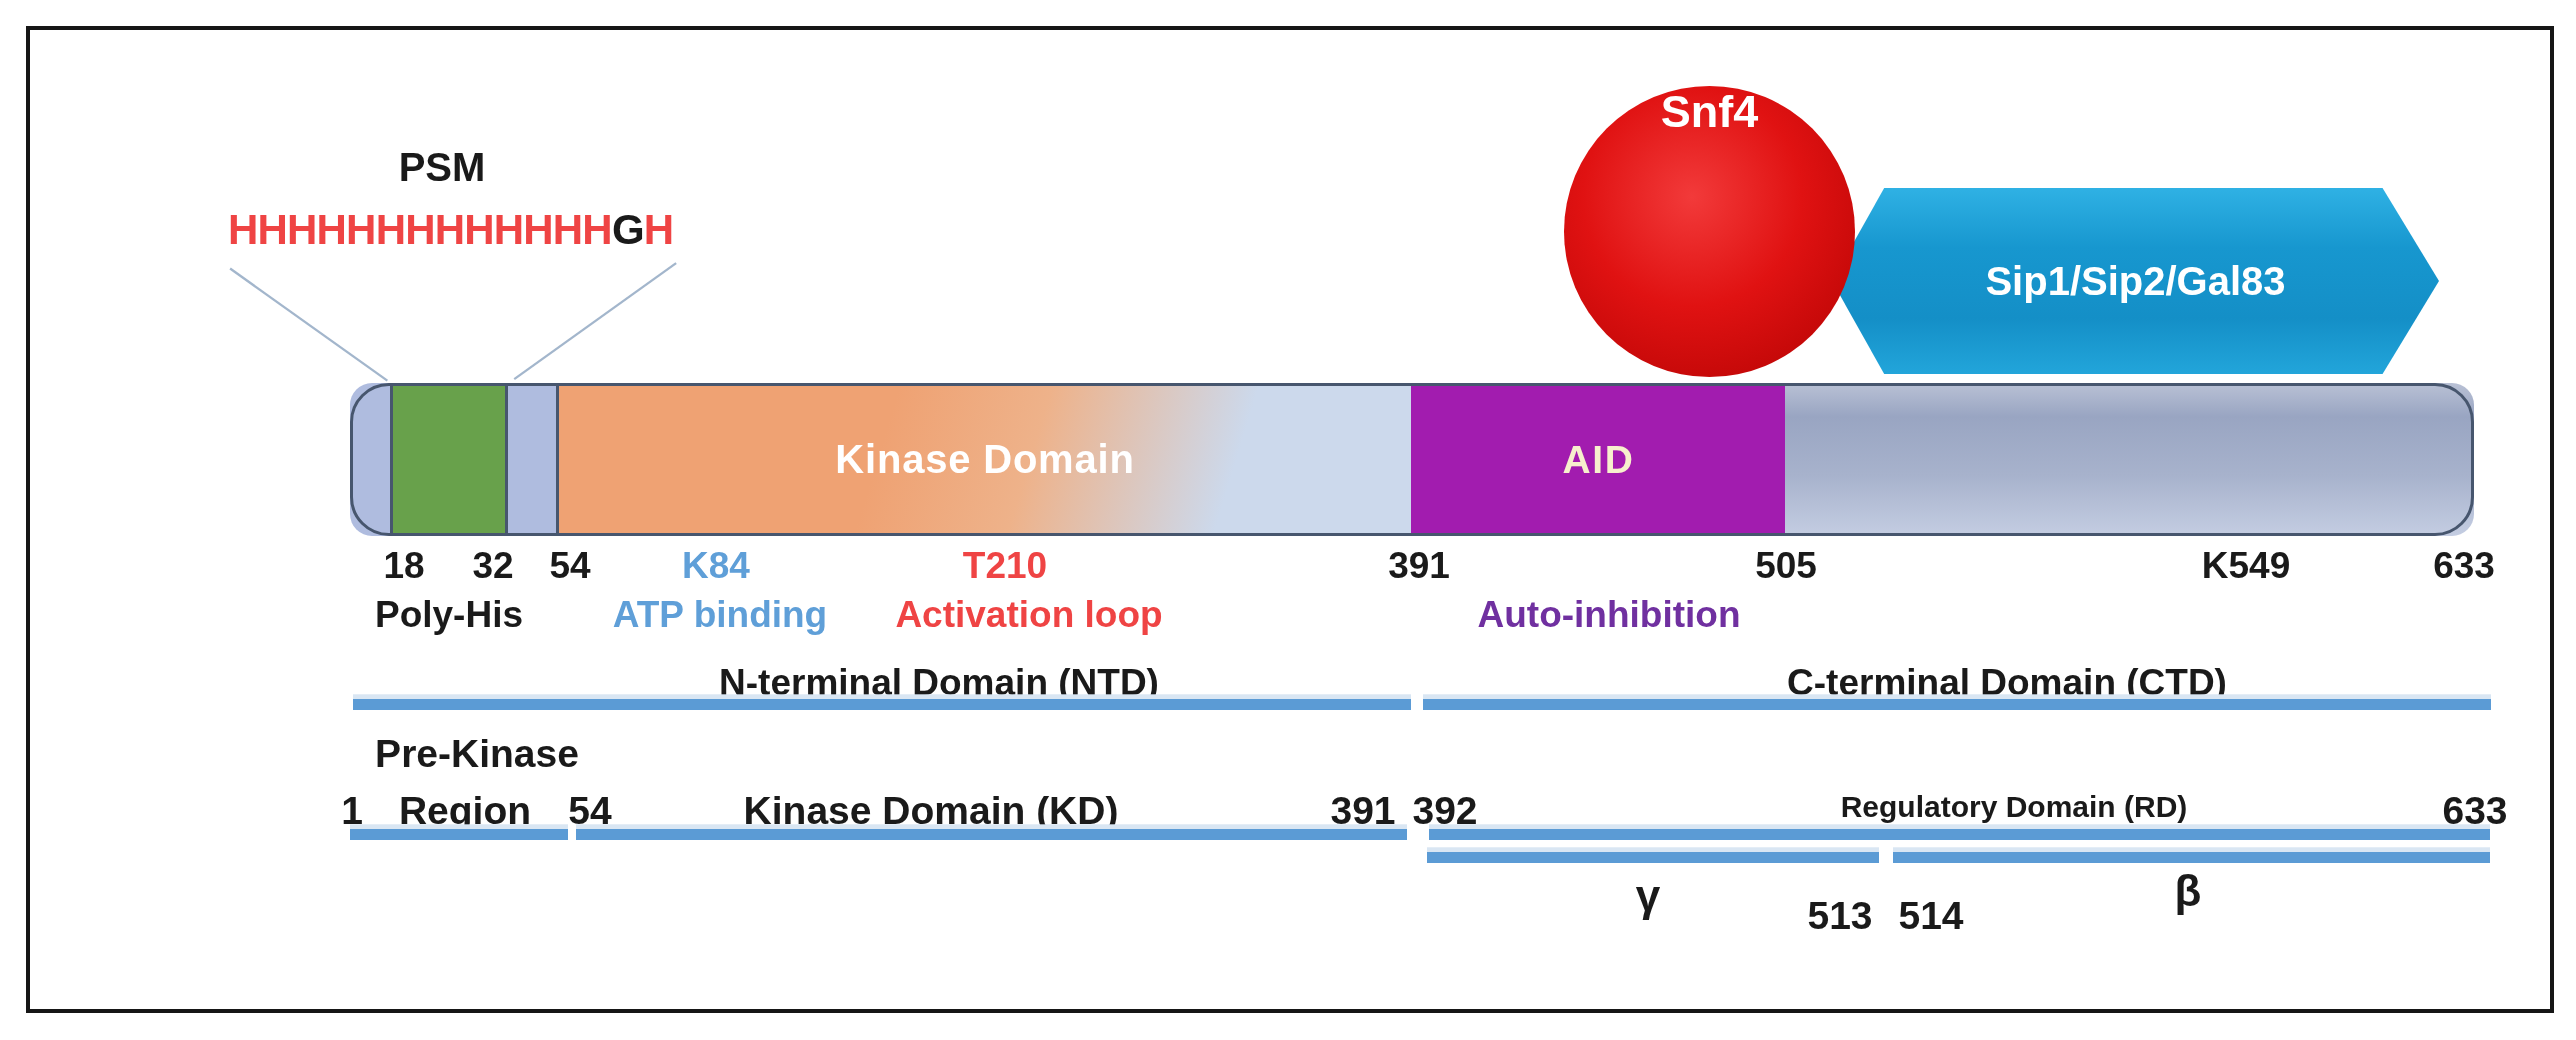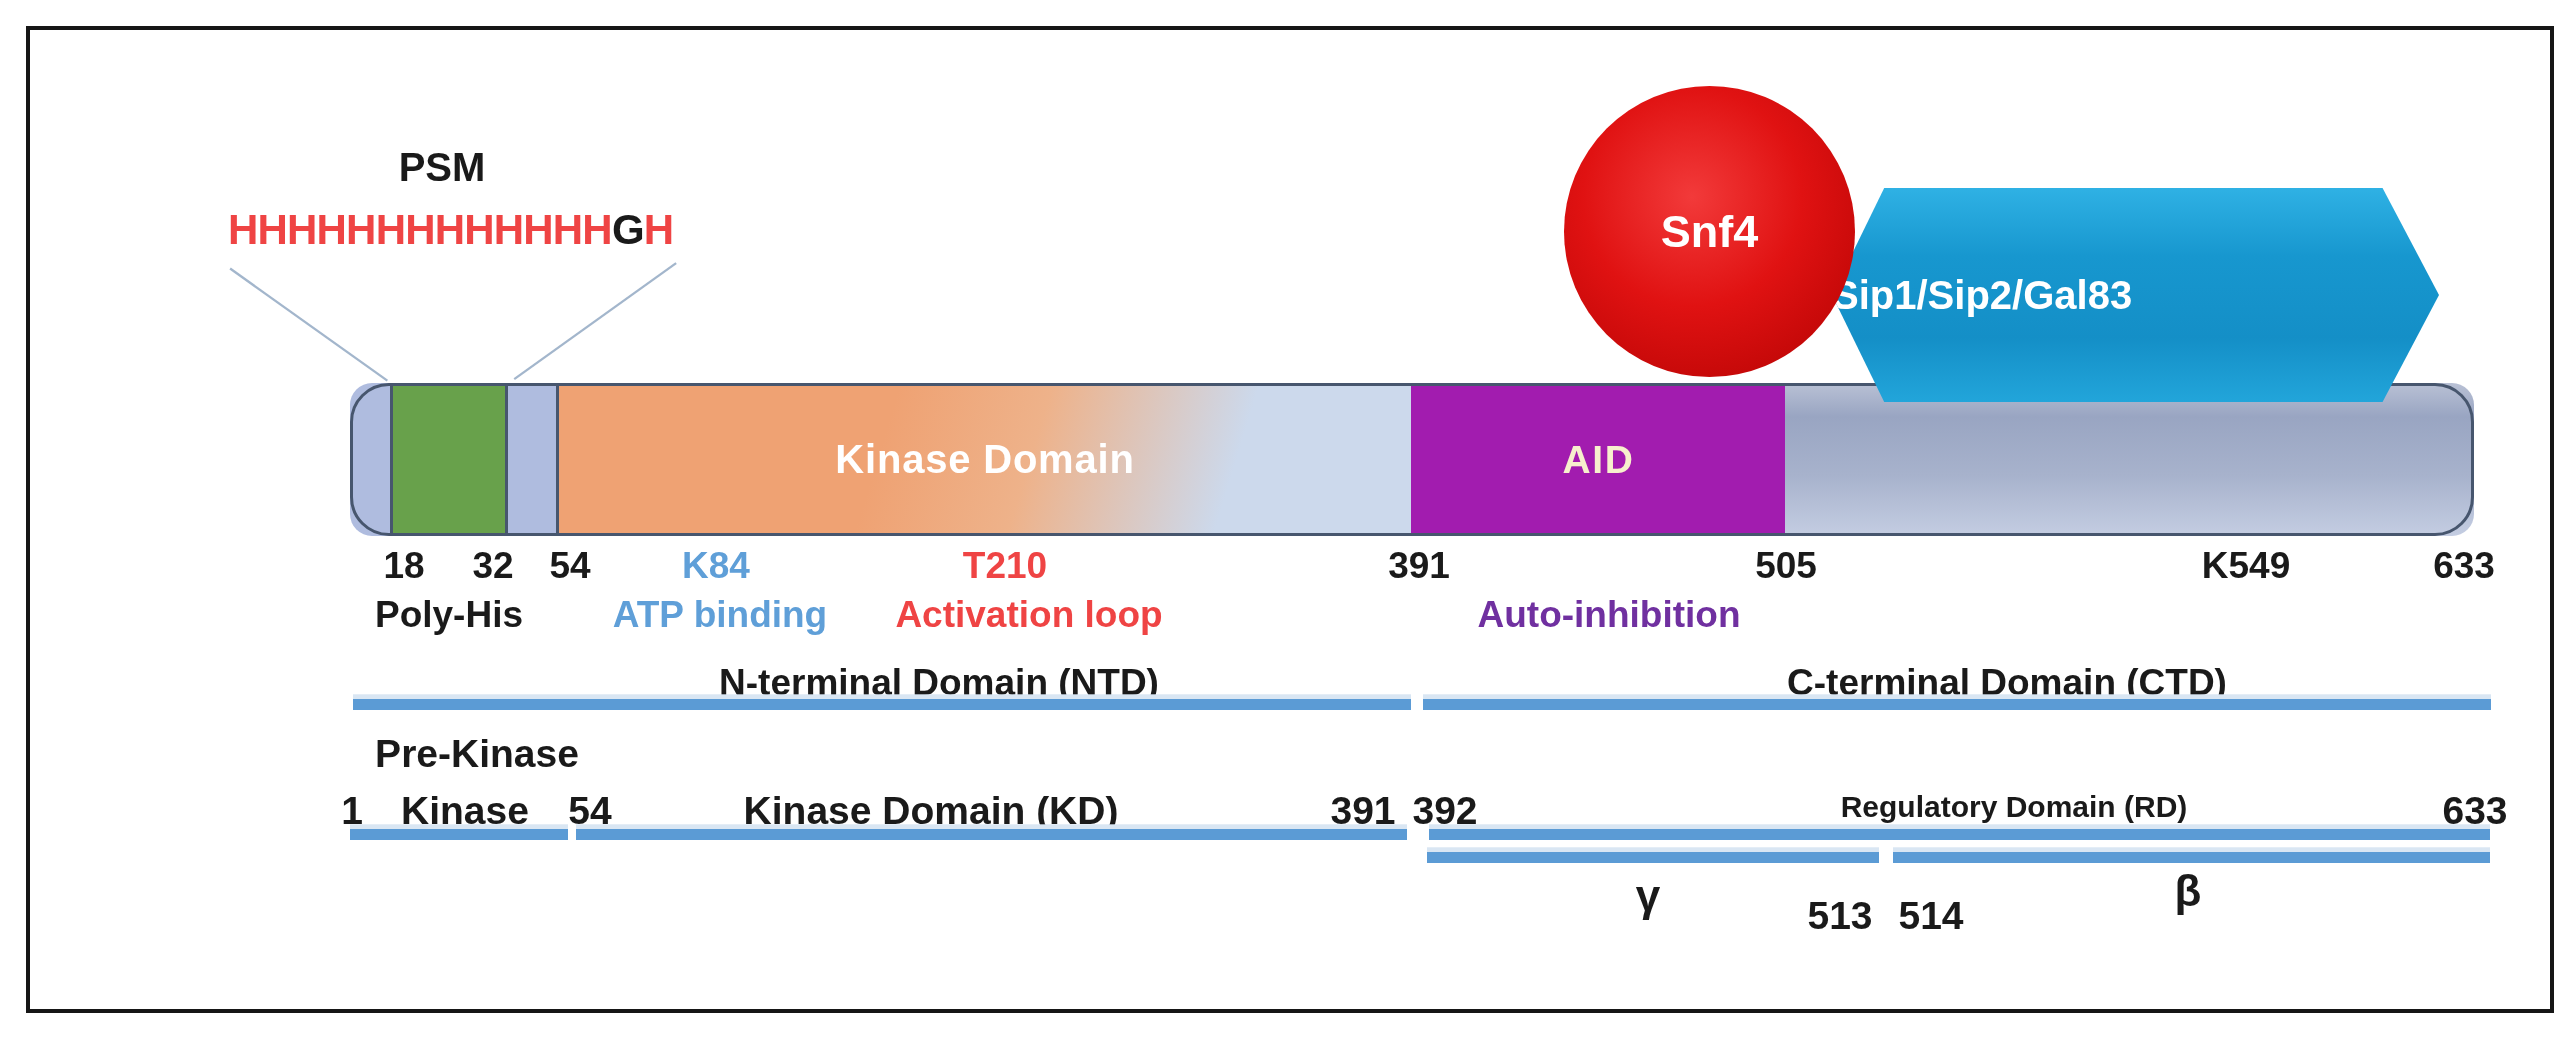--- a/index.html
+++ b/index.html
@@ -43,29 +43,29 @@
   .seg-ctd{
     left:1435px;width:689px;
     background:linear-gradient(180deg,#b9c1d5 0%,#99a5c2 22%,#a7b2cc 60%,#c4cde2 100%);
   }
   .bar-text{color:#ffffff;font-size:40px;letter-spacing:0.8px;}
   .aid-text{color:#f7f0cd;font-size:39px;letter-spacing:1.6px;}
   
   #snf4{
     position:absolute;left:1564px;top:86px;width:291px;height:291px;border-radius:50%;
     background:radial-gradient(circle at 44% 38%,#f23a3a 0%,#e01212 45%,#c40808 78%,#a80808 100%);
-    display:flex;align-items:center;justify-content:center;z-index:5;
+    display:flex;align-items:flex-start;justify-content:center;z-index:5;
   }
   #snf4 span{color:#ffffff;font-size:45px;}
   
   #beta-hex{
-    position:absolute;left:1832px;top:188px;width:607px;height:214px;z-index:4;
+    position:absolute;left:1832px;top:188px;width:607px;height:186px;z-index:4;
     clip-path:polygon(0 50%,8.6% 0,90.7% 0,100% 50%,90.7% 100%,8.6% 100%);
     background:linear-gradient(180deg,#2fb1e4 0%,#1797cf 32%,#148fc7 70%,#22a5da 100%);
-    display:flex;align-items:center;
+    display:flex;align-items:center;justify-content:center;
   }
   #beta-hex span{color:#ffffff;font-size:40px;}
   
   .bline{position:absolute;height:11px;background:#5b9bd5;box-shadow:0 -4.7px 0 #d9e6f3;z-index:1;}
   
   #callout-svg{position:absolute;left:0;top:0;width:2576px;height:1040px;z-index:0;}
 </style>
 </head>
 <body>
 
@@ -118,21 +118,21 @@
   <div class="lbl red" style="left:1029px;top:582px;font-size:37px;">Activation loop</div>
   <div class="lbl purple" style="left:1609px;top:582px;font-size:37px;">Auto-inhibition</div>
 
   <div class="lbl blk" style="left:939px;top:650px;font-size:37px;">N-terminal Domain (NTD)</div>
   <div class="lbl blk" style="left:2007px;top:650px;font-size:37px;">C-terminal Domain (CTD)</div>
   <div class="bline" style="left:353px;top:699px;width:1058px;"></div>
   <div class="bline" style="left:1423px;top:699px;width:1068px;"></div>
 
   <div class="lbl blk" style="left:477px;top:720px;font-size:39px;">Pre-Kinase</div>
   <div class="lbl blk" style="left:352px;top:777px;font-size:39px;">1</div>
-  <div class="lbl blk" style="left:465px;top:777px;font-size:39px;">Kinase</div>
+  <div class="lbl blk" style="left:465px;top:777px;font-size:39px;">Region</div>
   <div class="lbl blk" style="left:590px;top:777px;font-size:39px;">54</div>
   <div class="lbl blk" style="left:931px;top:777px;font-size:39px;">Kinase Domain (KD)</div>
   <div class="lbl blk" style="left:1363px;top:777px;font-size:39px;">391</div>
   <div class="lbl blk" style="left:1445px;top:777px;font-size:39px;">392</div>
   <div class="lbl blk" style="left:2014px;top:777px;font-size:30px;">Regulatory Domain (RD)</div>
   <div class="lbl blk" style="left:2475px;top:777px;font-size:39px;">633</div>
 
   <div class="bline" style="left:350px;top:829px;width:218px;"></div>
   <div class="bline" style="left:576px;top:829px;width:831px;"></div>
   <div class="bline" style="left:1429px;top:829px;width:1061px;"></div>

